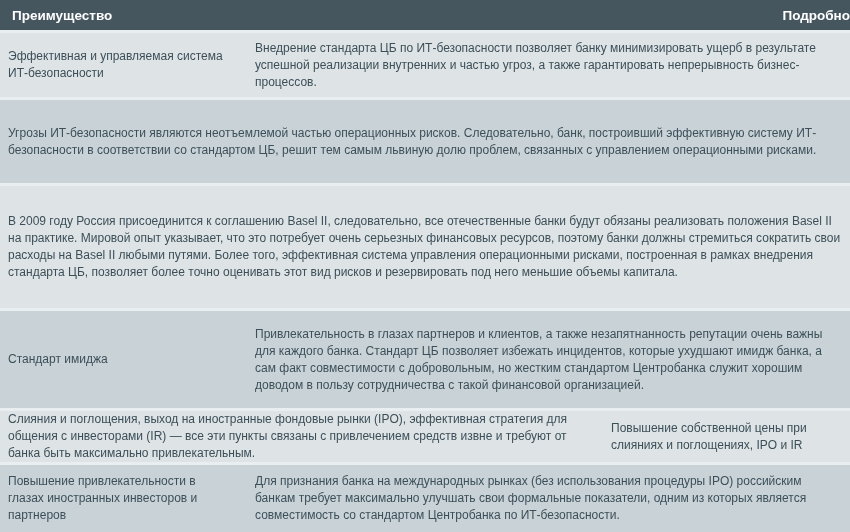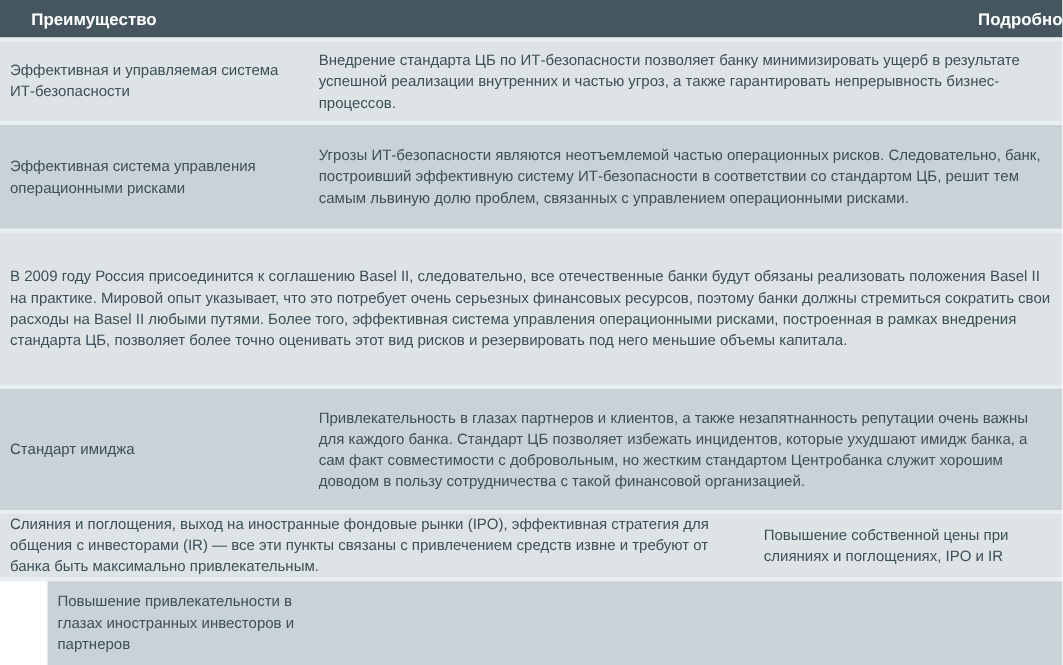--- a/index.html
+++ b/index.html
@@ -24,21 +24,21 @@
     background: #45565f;
     color: #ffffff;
     font-size: 13.5px;
     font-weight: bold;
     align-items: center;
   }
   .th-left {
     width: 247px;
     flex: 0 0 247px;
     box-sizing: border-box;
-    padding-left: 25px;
+    padding-left: 12px;
   }
   .th-right {
     flex: 1;
     text-align: right;
   }
   .sep {
     height: 3px;
     flex: 0 0 3px;
     background: #e9eef0;
   }
@@ -46,21 +46,21 @@
     display: flex;
     align-items: center;
   }
   .row.light { background: #dee3e5; }
   .row.dark  { background: #c9d3d7; }
   .r1 { height: 64px;  flex: 0 0 64px; }
   .r2 { height: 83px;  flex: 0 0 83px; }
   .r3 { height: 122px; flex: 0 0 122px; }
   .r4 { height: 97px;  flex: 0 0 97px; }
   .r5 { height: 51px;  flex: 0 0 51px; }
-  .r6 { height: 67px;  flex: 0 0 67px; margin-left: 38px; }
+  .r6 { height: 67px;  flex: 0 0 67px; }
   .cell {
     font-size: 12px;
     line-height: 17px;
     color: #3c4f59;
     box-sizing: border-box;
   }
   .cell-left {
     width: 247px;
     flex: 0 0 247px;
     padding: 0 14px 0 8px;
@@ -83,21 +83,20 @@
   <div class="sep"></div>
 
   <div class="row light r1">
     <div class="cell cell-left">Эффективная и управляемая система ИТ-безопасности</div>
     <div class="cell cell-right">Внедрение стандарта ЦБ по ИТ-безопасности позволяет банку минимизировать ущерб в результате успешной реализации внутренних и частью угроз, а также гарантировать непрерывность бизнес-процессов.</div>
   </div>
 
   <div class="sep"></div>
 
   <div class="row dark r2">
-    <div class="cell cell-left">Эффективная система управления операционными рисками</div>
     <div class="cell cell-right">Угрозы ИТ-безопасности являются неотъемлемой частью операционных рисков. Следовательно, банк, построивший эффективную систему ИТ-безопасности в соответствии со стандартом ЦБ, решит тем самым львиную долю проблем, связанных с управлением операционными рисками.</div>
   </div>
 
   <div class="sep"></div>
 
   <div class="row light r3">
     <div class="cell cell-right">В 2009 году Россия присоединится к соглашению Basel II, следовательно, все отечественные банки будут обязаны реализовать положения Basel II на практике. Мировой опыт указывает, что это потребует очень серьезных финансовых ресурсов, поэтому банки должны стремиться сократить свои расходы на Basel II любыми путями. Более того, эффективная система управления операционными рисками, построенная в рамках внедрения стандарта ЦБ, позволяет более точно оценивать этот вид рисков и резервировать под него меньшие объемы капитала.</div>
   </div>
 
   <div class="sep"></div>
@@ -111,15 +110,16 @@
 
   <div class="row light r5">
     <div class="cell cell-right">Слияния и поглощения, выход на иностранные фондовые рынки (IPO), эффективная стратегия для общения с инвесторами (IR) — все эти пункты связаны с привлечением средств извне и требуют от банка быть максимально привлекательным.</div>
     <div class="cell cell-left">Повышение собственной цены при слияниях и поглощениях, IPO и IR</div>
   </div>
 
   <div class="sep"></div>
 
   <div class="row dark r6">
     <div class="cell cell-left">Повышение привлекательности в глазах иностранных инвесторов и партнеров</div>
+    <div class="cell cell-right">Для признания банка на международных рынках (без использования процедуры IPO) российским банкам требует максимально улучшать свои формальные показатели, одним из которых является совместимость со стандартом Центробанка по ИТ-безопасности.</div>
   </div>
 
 </div>
 
 </body></html>

